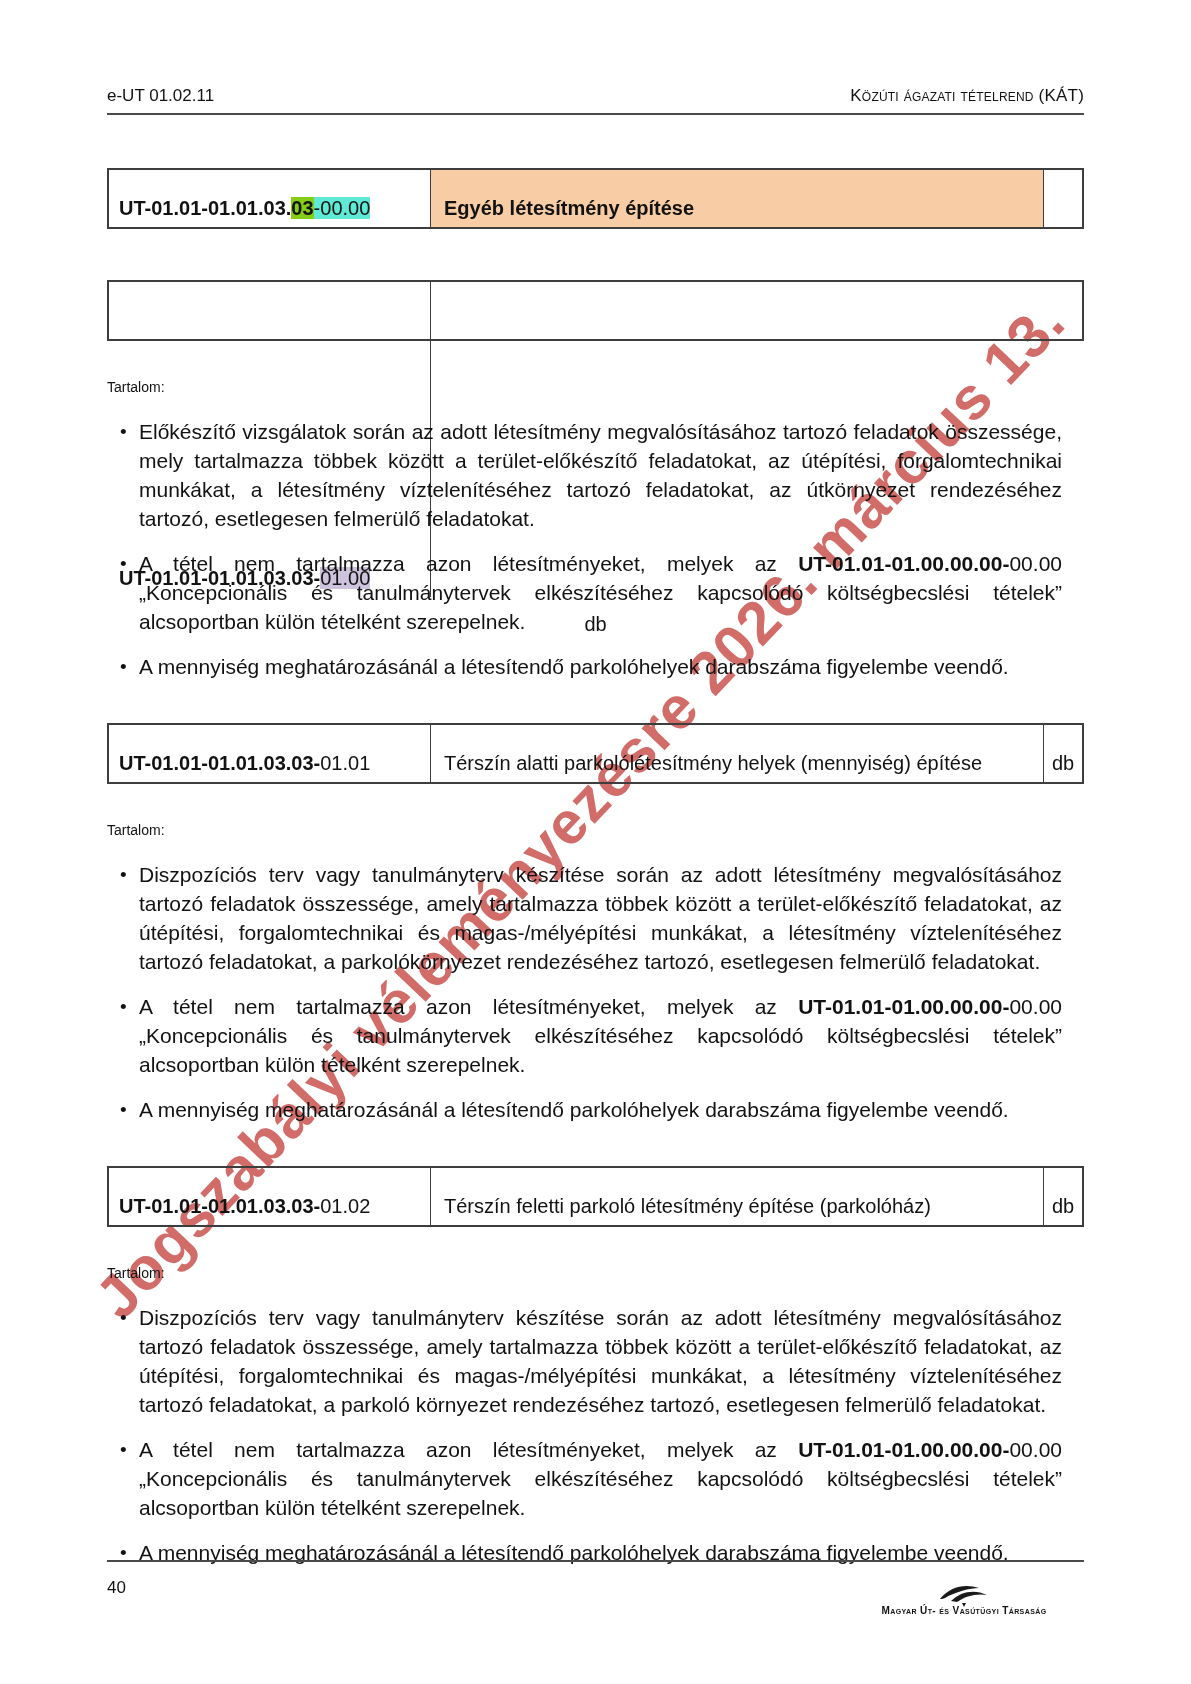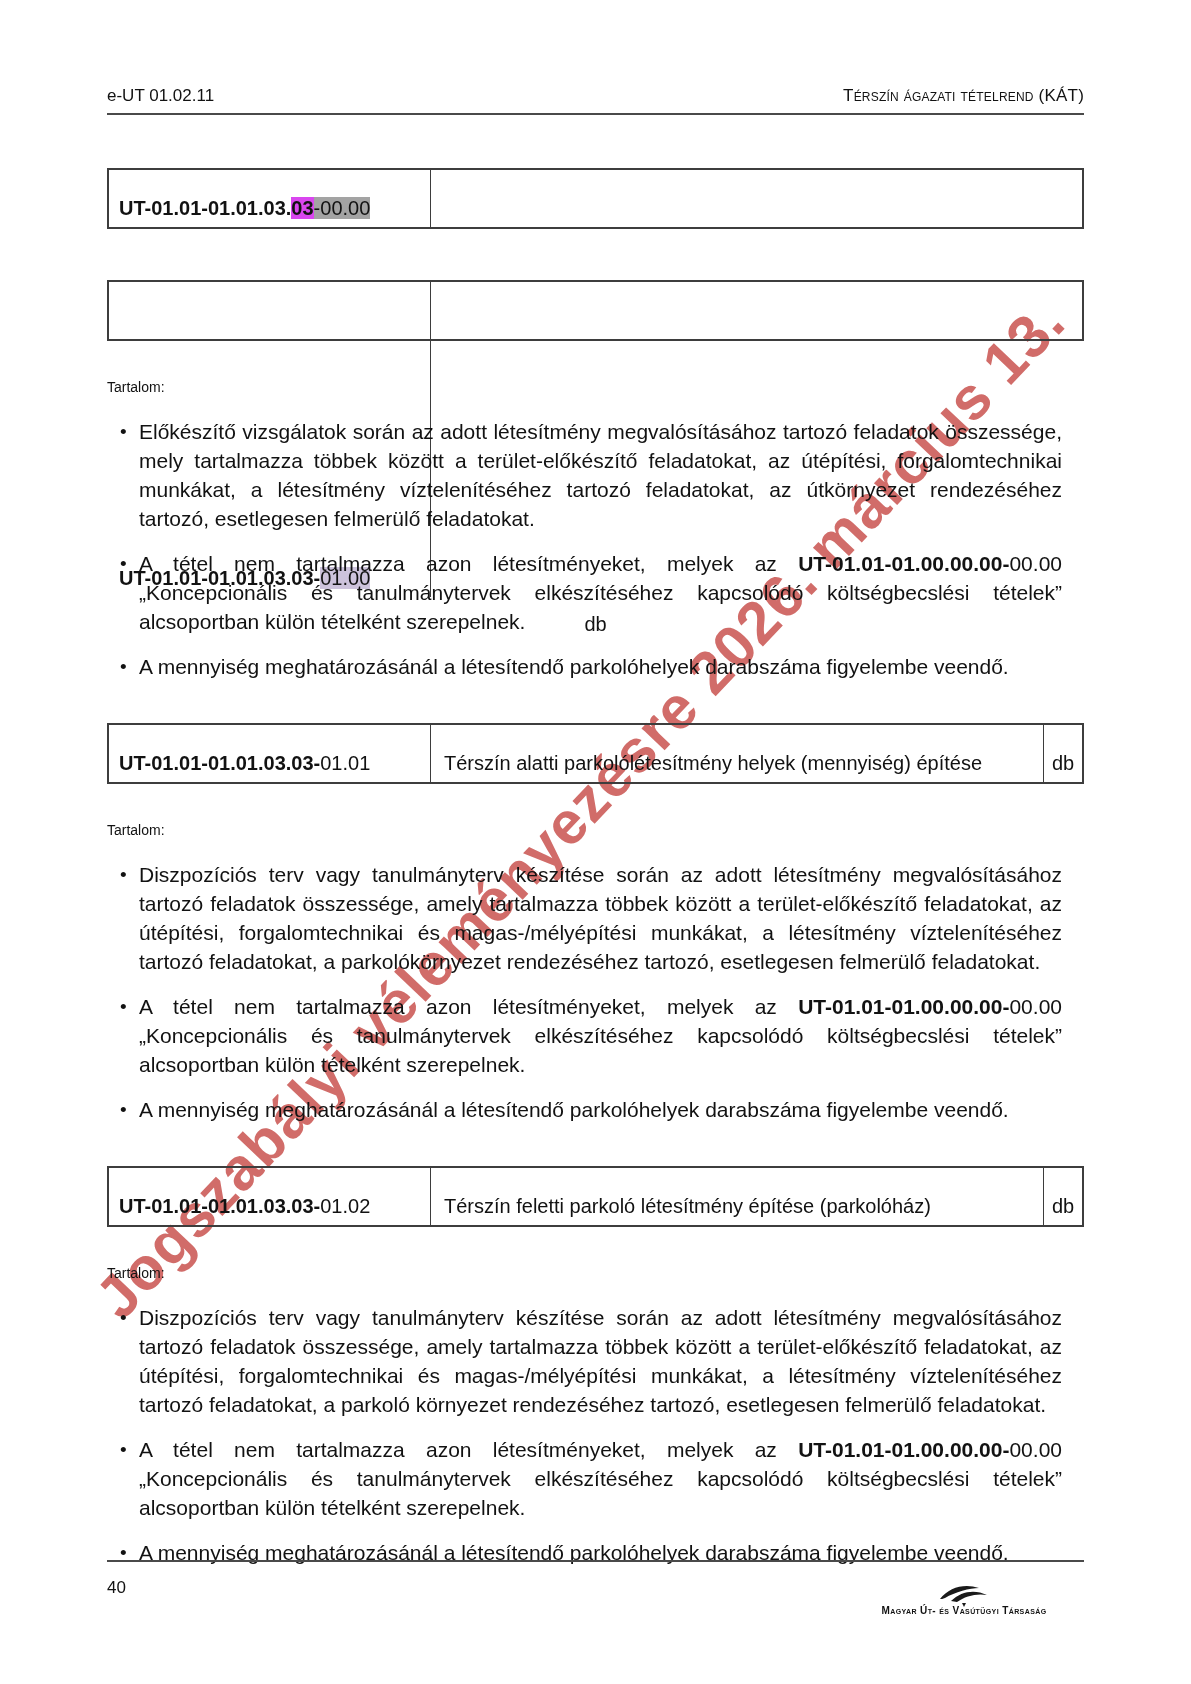--- a/index.html
+++ b/index.html
@@ -124,28 +124,31 @@
 <body>
 
 <div class="page">
 
   <div class="watermark">Jogszabályi véleményezésre 2026. március 13.</div>
 
   <div class="content-layer">
 
     <div class="header">
       <span class="left">e-UT 01.02.11</span>
-      <span class="right">Térszín ágazati tételrend (KÁT)</span>
+      <span class="right">Közúti ágazati tételrend (KÁT)</span>
     </div>
 
     <div class="body">
 
       <div class="trow row1">
         <div class="cell code">
-            <span><span style="font-weight: bold;">UT-01.01-01.01.03.</span><span style="font-weight: bold; background-color: #d946ef;">03</span><span style="background-color: #a3a3a3;">-00.00</span></span>
+            <span><span style="font-weight: bold;">UT-01.01-01.01.03.</span><span style="font-weight: bold; background-color: #84cc16;">03</span><span style="background-color: #5eead4;">-00.00</span></span>
+          </div>
+        <div class="cell title" style="background-color: rgb(248, 204, 164);">
+            <span><span style="font-weight: bold;">Egyéb létesítmény építése</span></span>
           </div>
         <div class="cell unit"></div>
       </div>
 
       <div class="trow row-gap" style="margin-top:51px;flex-direction:column;">
         <div class="cell code">
             <span><span style="font-weight: bold;">UT-01.01-01.01.03.03-</span><span style="background-color: rgb(205, 195, 220);">01.00</span></span>
           </div>
         <div class="cell unit">db</div>
       </div>

